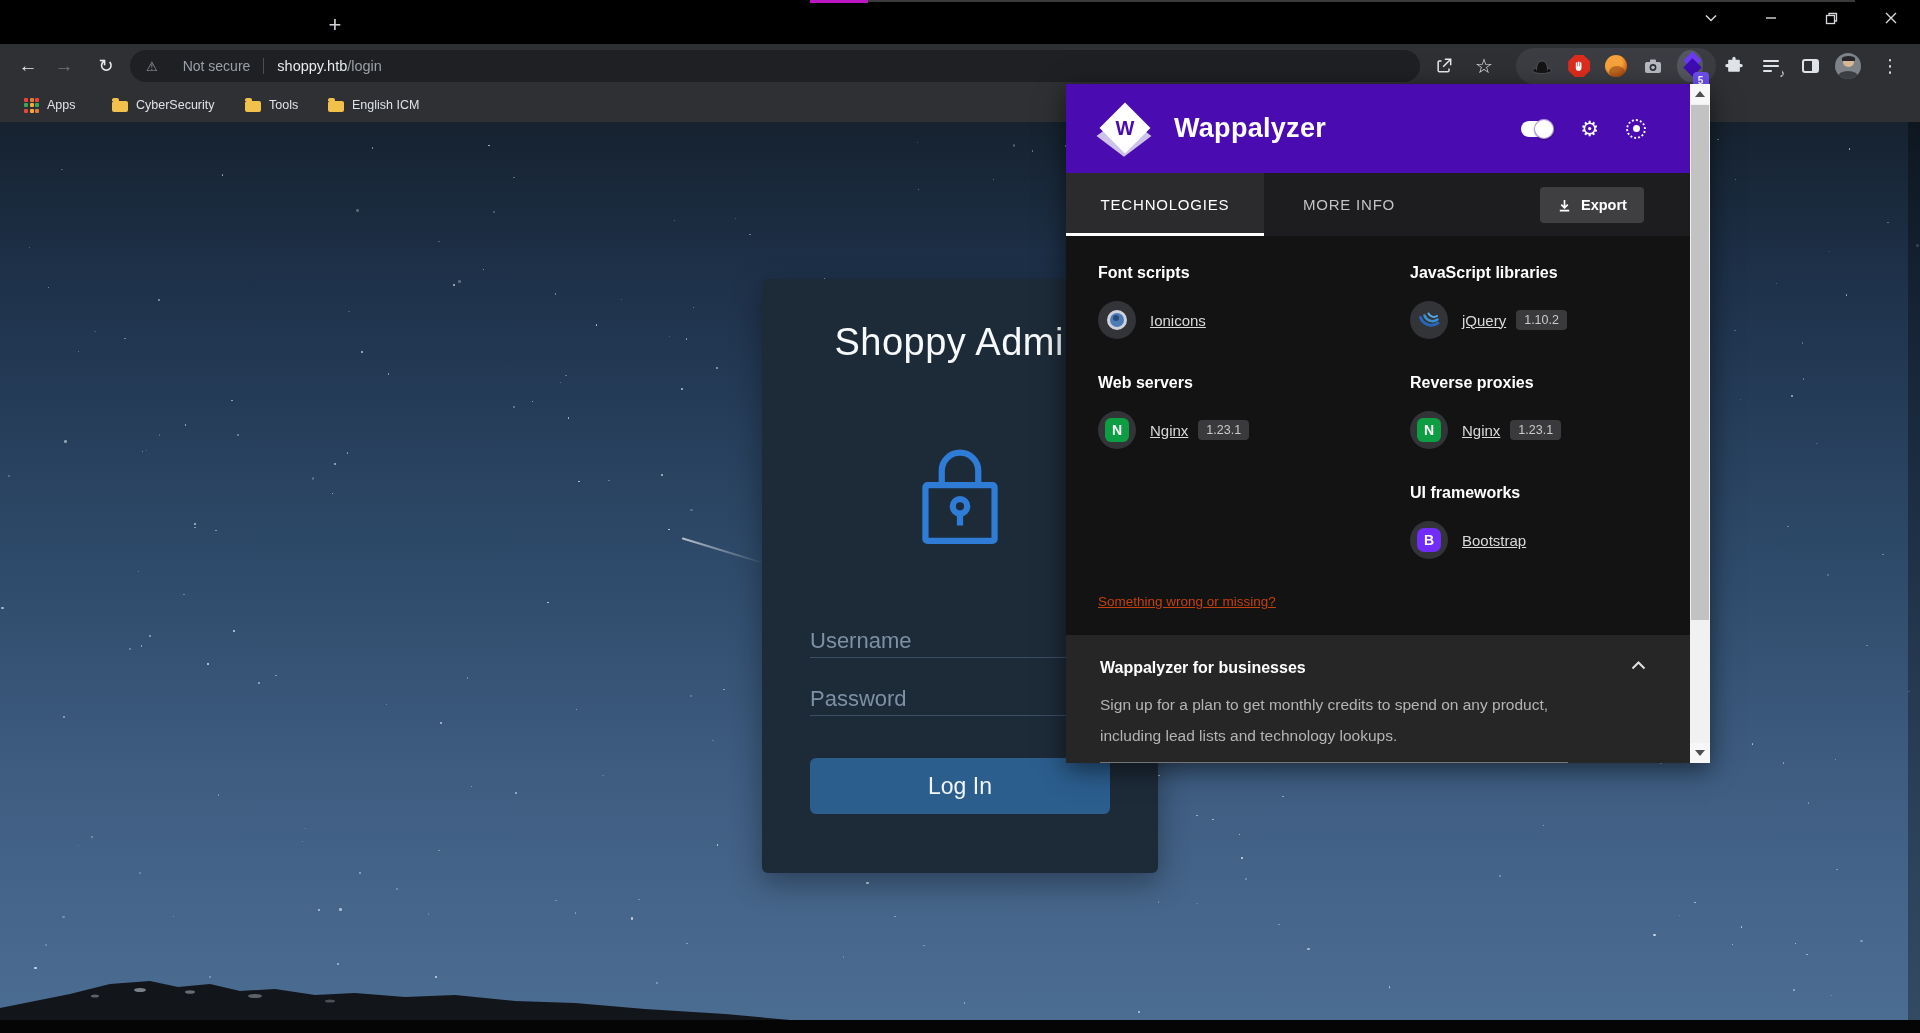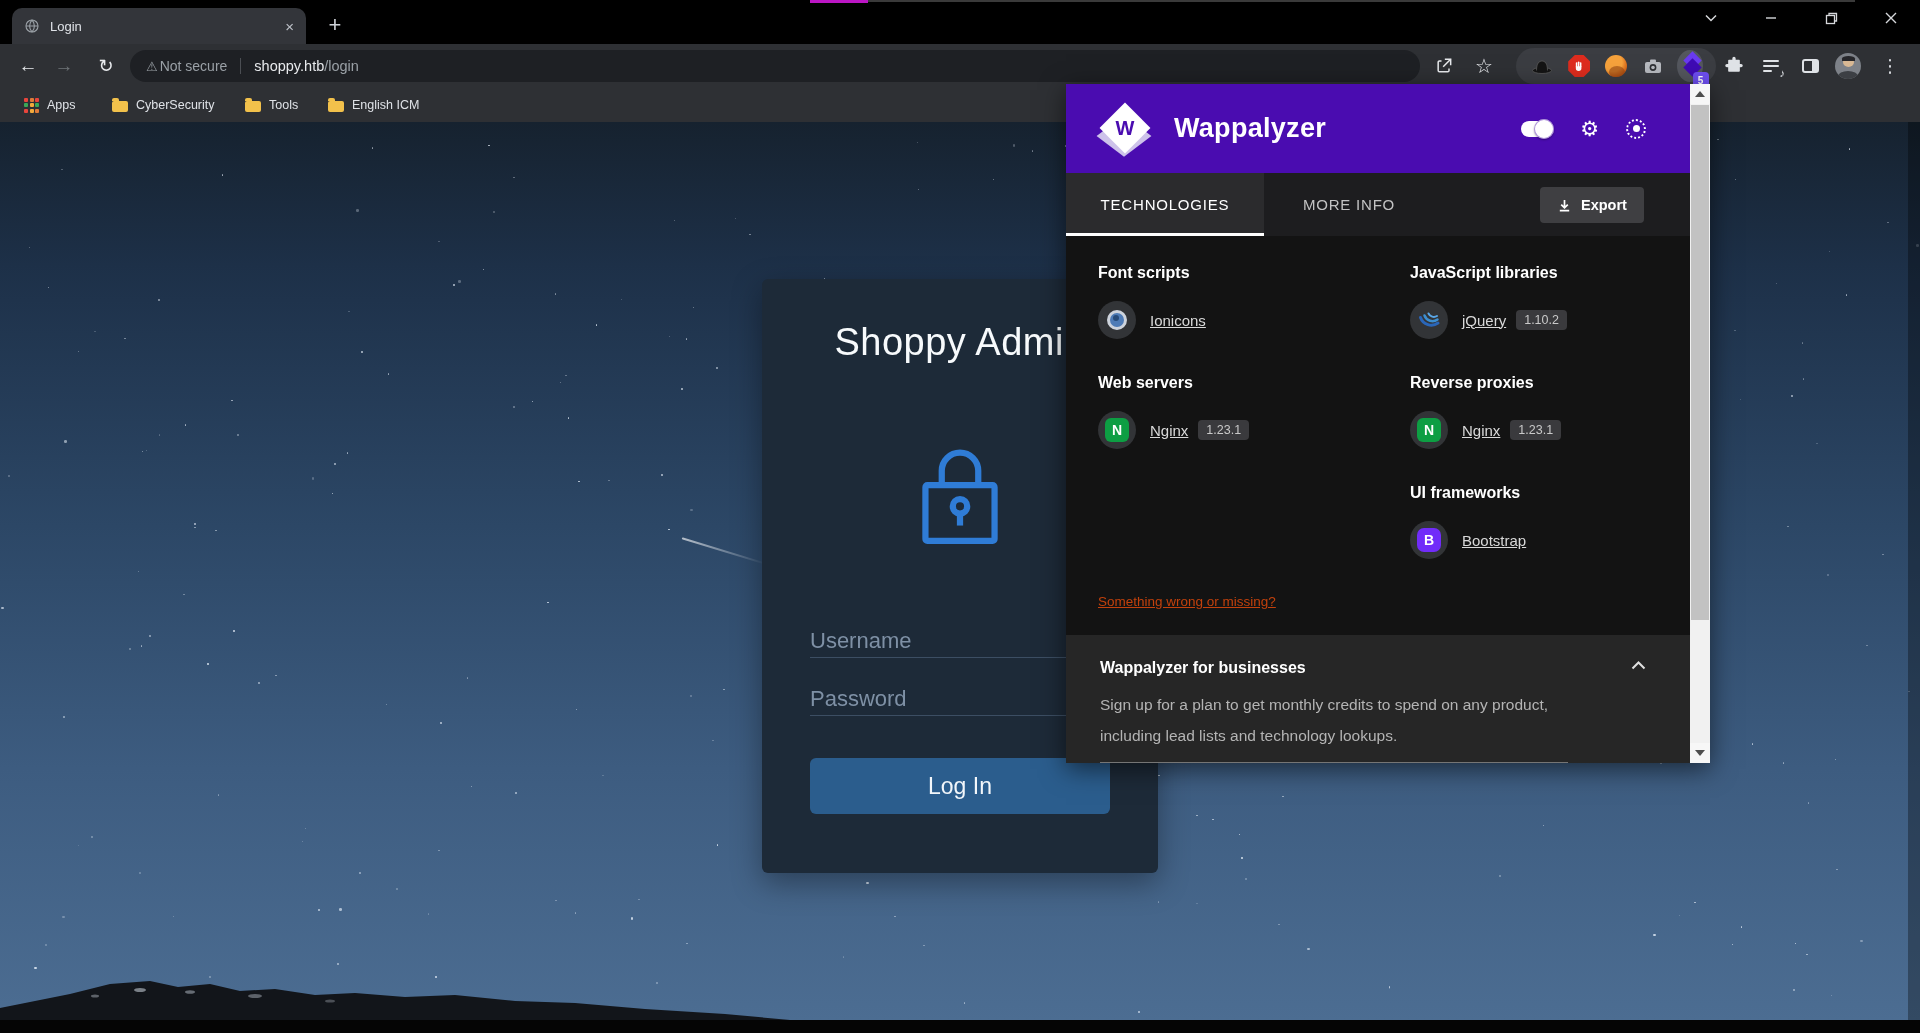--- a/index.html
+++ b/index.html
@@ -30,21 +30,21 @@
   .wc{width:26px;height:26px;display:flex;align-items:center;justify-content:center}
 
   
   .toolbar{position:absolute;left:0;top:44px;width:1920px;height:44px;background:#2e3034}
   .navbtn{position:absolute;top:50px;width:32px;height:32px;display:flex;align-items:center;justify-content:center;font-size:19px;color:#e8eaed;border-radius:50%}
   .nav-back{left:12px}
   .nav-fwd{left:48px;color:#6f7478}
   .nav-refresh{left:90px;font-size:18px}
   .omnibox{position:absolute;left:130px;top:50px;width:1290px;height:32px;border-radius:16px;background:#1e2024;display:flex;align-items:center;padding-left:16px}
   .omni-warn{font-size:13px;color:#9aa0a6}
-  .omni-label{margin-left:2px;font-size:14px;color:#9aa0a6}
+  .omni-label{margin-left:25px;font-size:14px;color:#9aa0a6}
   .omni-div{width:1px;height:16px;background:#4b4e53;margin:0 13px}
   .omni-host{font-size:14.5px;color:#e8eaed}
   .omni-path{font-size:14.5px;color:#9aa0a6}
   .tb-icon{position:absolute;top:52px;width:28px;height:28px;display:flex;align-items:center;justify-content:center}
   .tb-star{font-size:20px;color:#e8eaed}
   .extpill{position:absolute;left:1516px;top:48px;width:200px;height:36px;border-radius:18px;background:#3b3d42;display:flex;align-items:center;justify-content:space-around;padding:0 8px}
   .ext{width:26px;height:26px;display:flex;align-items:center;justify-content:center;position:relative}
   .wapp-circle{width:32px;height:32px;border-radius:50%;background:#54575e;position:relative}
   .wapp-d{position:absolute;width:13px;height:13px;transform:rotate(45deg)}
   .wapp-d1{left:9.5px;top:4px;background:#6a3bf0}
@@ -147,30 +147,20 @@
 </style>
 </head>
 <body>
 
 <div class="screen">
 
   <div class="frame">
     <div class="artifact-gray"></div>
     <div class="artifact-magenta"></div>
 
-    <div class="tab">
-      <span>
-        <svg width="16" height="16" viewBox="0 0 24 24" fill="none" stroke="#9aa0a6" stroke-width="1.7">
-          <circle cx="12" cy="12" r="9"></circle>
-            <path d="M3 12 h18 M12 3 a13 13 0 0 1 0 18 M12 3 a13 13 0 0 0 0 18"></path>
-        </svg>
-      </span>
-      <span class="tab-title">Login</span>
-      <span class="tab-close">×</span>
-    </div>
     <div class="newtab">+</div>
 
     <div class="wincontrols">
       <span class="wc">
         <svg width="12" height="8" viewBox="0 0 12 8" fill="none" stroke="#d6d8db" stroke-width="1.5">
             <path d="M1 1.5 L6 6.5 L11 1.5"></path>
           </svg>
       </span>
       <span class="wc">
         <svg width="12" height="12" viewBox="0 0 12 12" stroke="#d6d8db" stroke-width="1.4">

